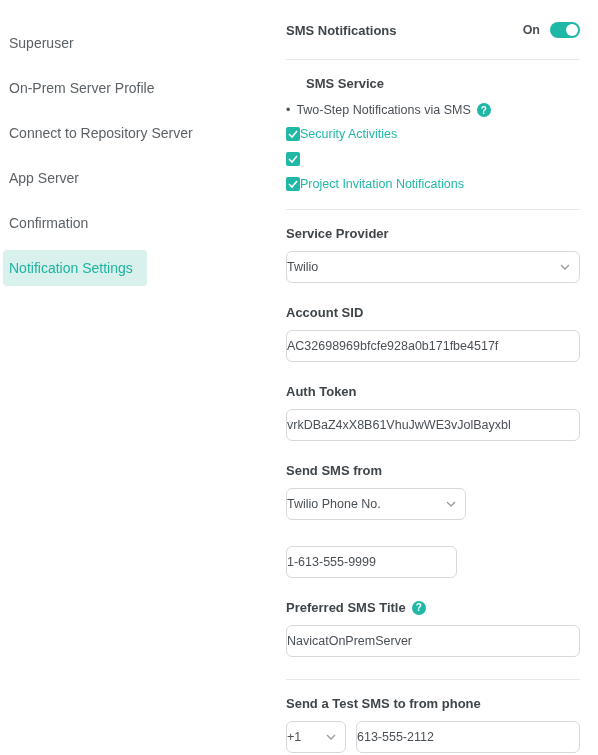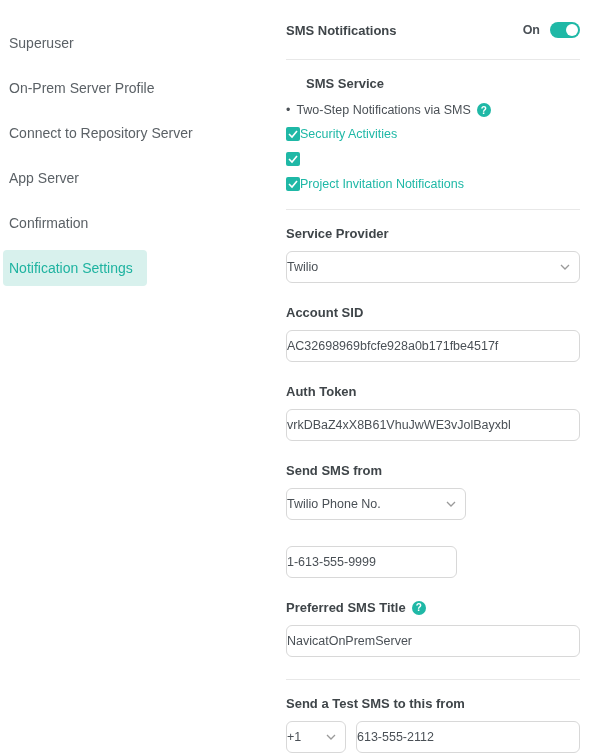--- a/index.html
+++ b/index.html
@@ -299,21 +299,21 @@
     <div class="field-label">
       <span>Preferred SMS Title</span>
       <span class="help-icon">?</span>
     </div>
     <input class="input" value="NavicatOnPremServer" style="">
   </div>
 
   <hr class="divider">
 
   <div class="field-block">
-    <div class="field-label">Send a Test SMS to this from</div>
+    <div class="field-label">Send a Test SMS to from phone</div>
     <div class="row" style="margin-bottom:14px">
       <div class="select-wrap cc">
         <div class="select">+1</div>
         <span class="chev">
           <svg viewBox="0 0 10 10">
               <path d="M1 3 L5 7 L9 3" stroke="#9a9a9a" stroke-width="1.3" fill="none"></path>
             </svg>
         </span>
       </div>
       <input class="input phone" value="613-555-2112" style="">

